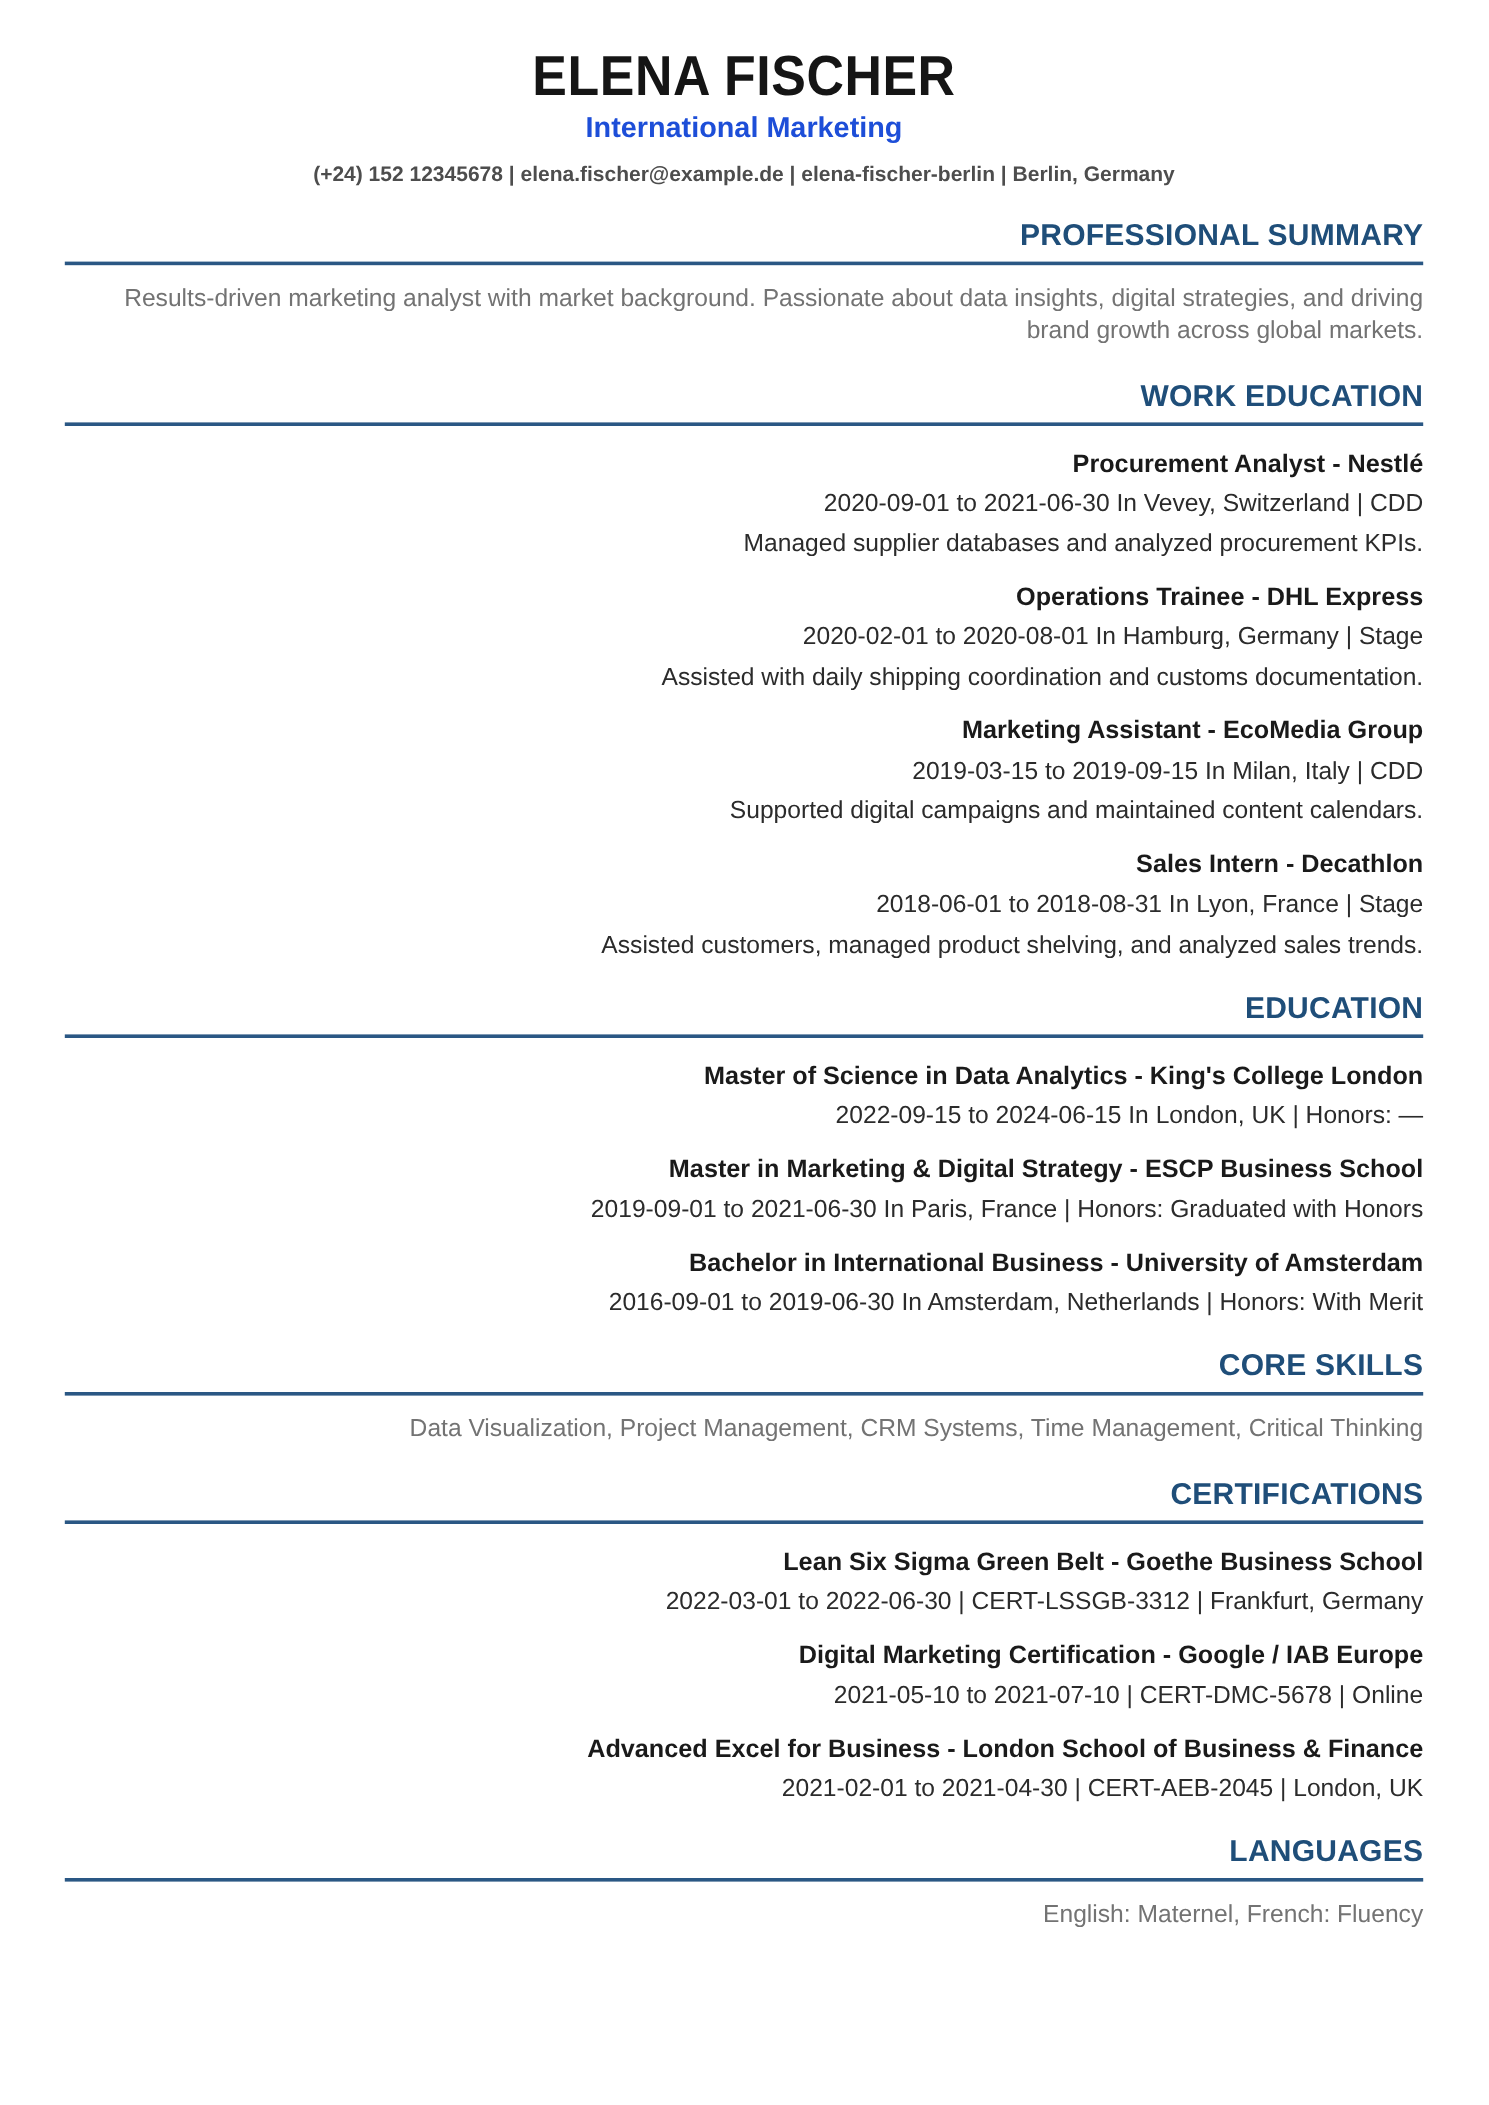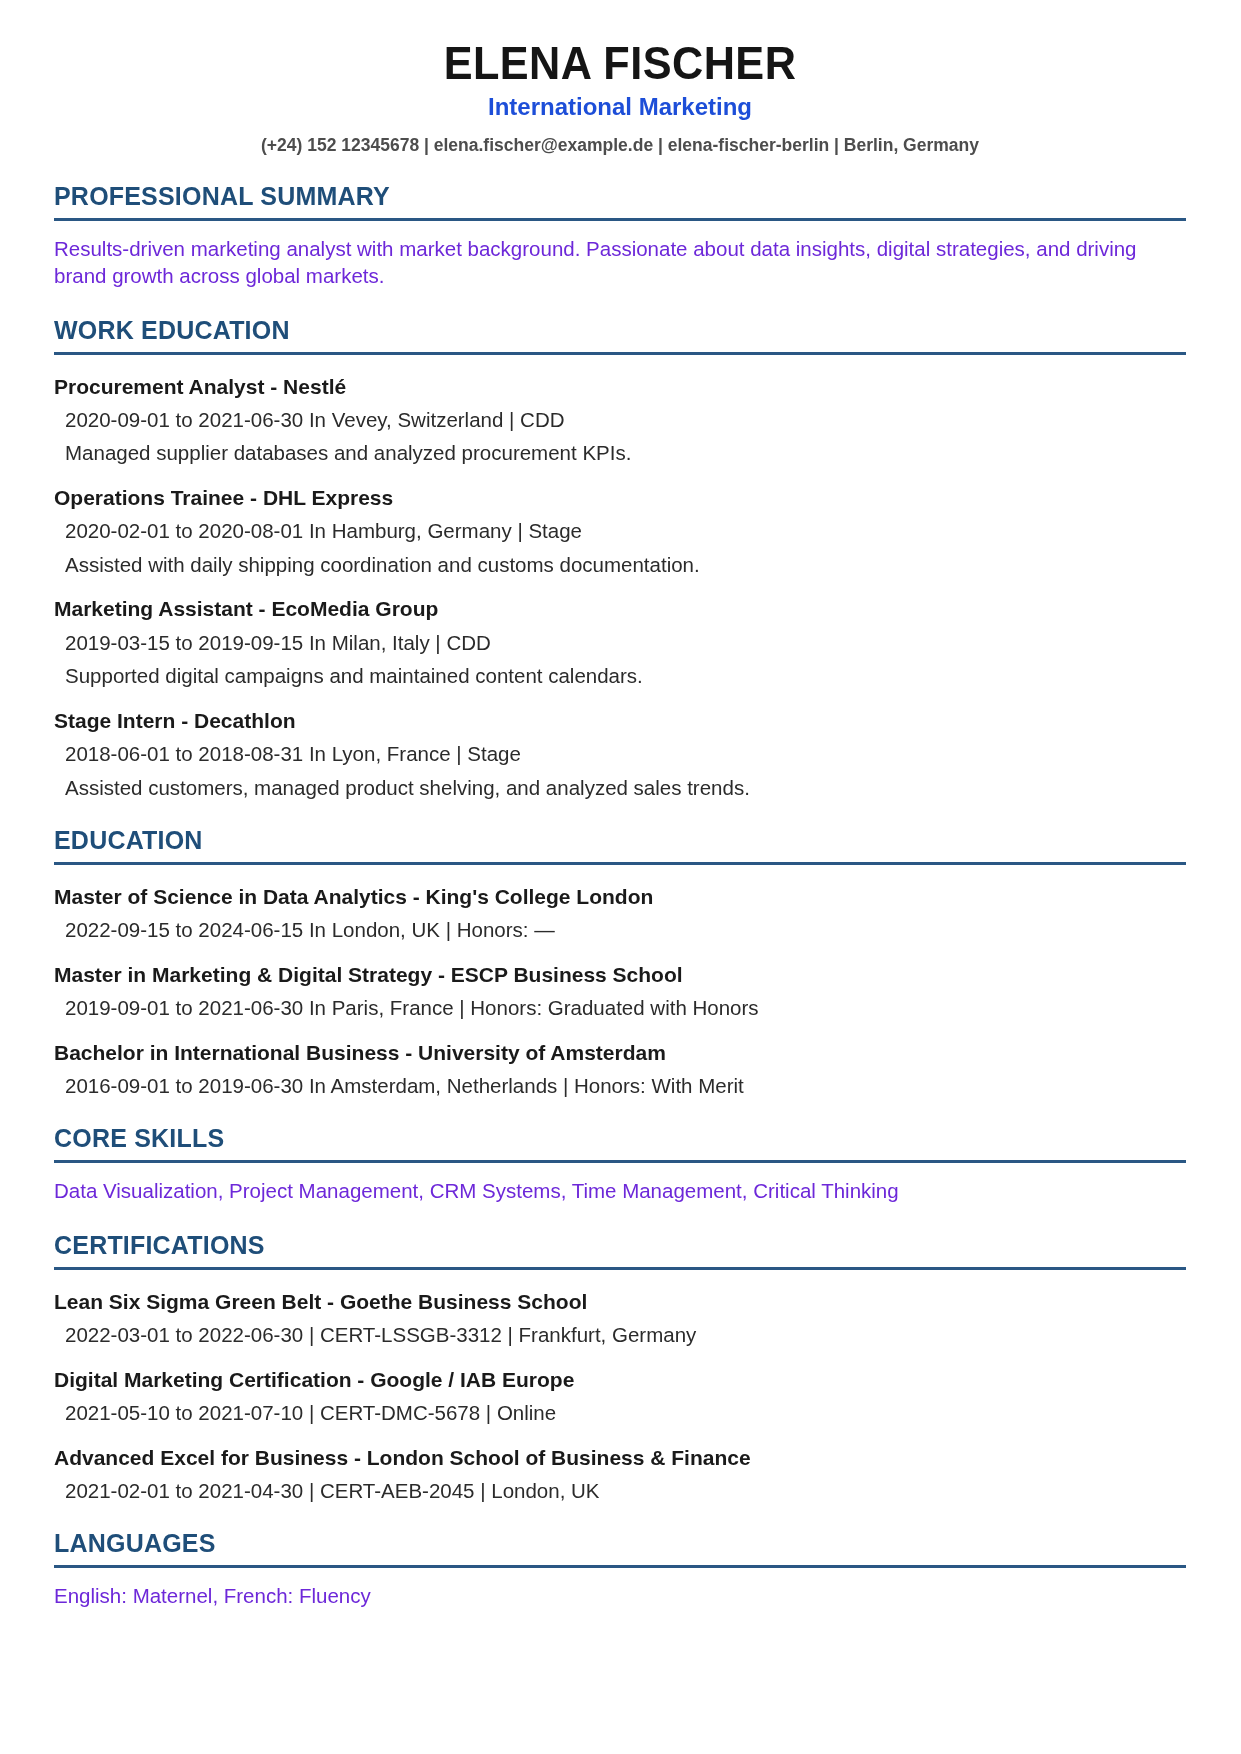--- a/index.html
+++ b/index.html
@@ -33,35 +33,35 @@
     color: #1d4ed8;
     margin-top: 6px;
   }
   .contact {
     text-align: center;
     font-size: 17.5px;
     font-weight: bold;
     color: #4d4d4d;
     margin-top: 14px;
   }
-  .section { margin-top: 26px; }
+  .section { margin-top: 26px; text-align: right; }
   .section-heading {
     font-size: 25px;
     font-weight: bold;
     color: #1f4e79;
     letter-spacing: 0.2px;
   }
   .rule {
     border: none;
     border-top: 3px solid #2a5784;
     margin: 7px 0 0 0;
   }
   .para {
     font-size: 20.5px;
-    color: #6d28d9;
+    color: #737373;
     margin-top: 15px;
     line-height: 1.3;
   }
   .entry { margin-top: 19px; }
   .entry-title {
     font-size: 21px;
     font-weight: bold;
     color: #1a1a1a;
     line-height: 1.2;
   }
@@ -104,21 +104,21 @@
       <div class="entry-desc">Assisted with daily shipping coordination and customs documentation.</div>
     </div>
 
     <div class="entry">
       <div class="entry-title">Marketing Assistant - EcoMedia Group</div>
       <div class="entry-meta">2019-03-15 to 2019-09-15 In Milan, Italy | CDD</div>
       <div class="entry-desc">Supported digital campaigns and maintained content calendars.</div>
     </div>
 
     <div class="entry">
-      <div class="entry-title">Stage Intern - Decathlon</div>
+      <div class="entry-title">Sales Intern - Decathlon</div>
       <div class="entry-meta">2018-06-01 to 2018-08-31 In Lyon, France | Stage</div>
       <div class="entry-desc">Assisted customers, managed product shelving, and analyzed sales trends.</div>
     </div>
   </div>
 
   <div class="section">
     <div class="section-heading">EDUCATION</div>
     <hr class="rule">
 
     <div class="entry">

